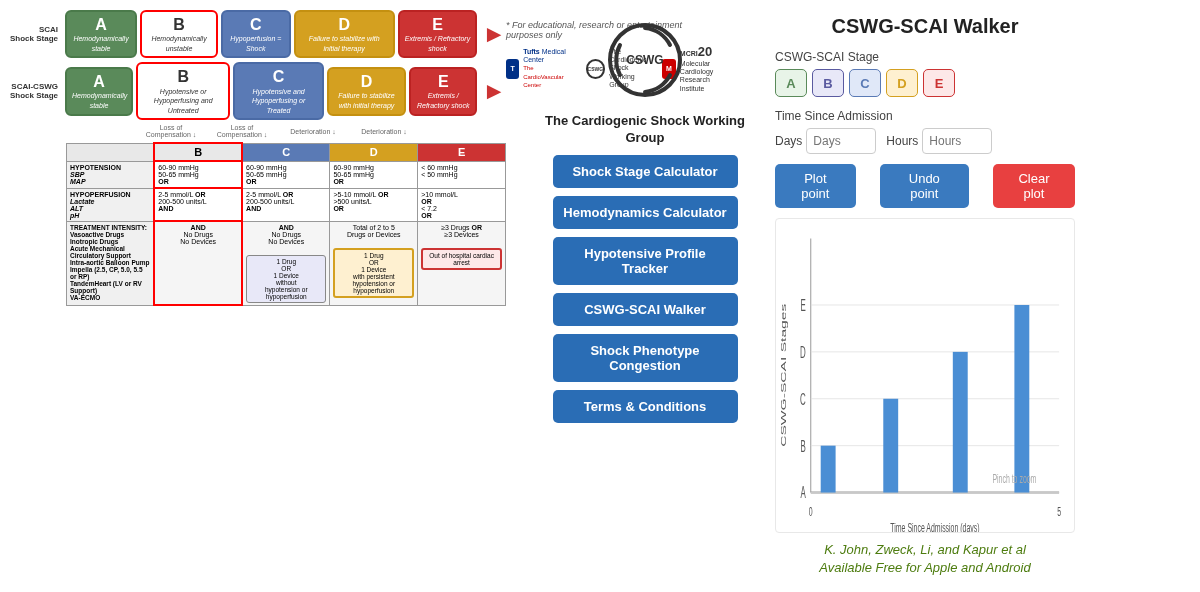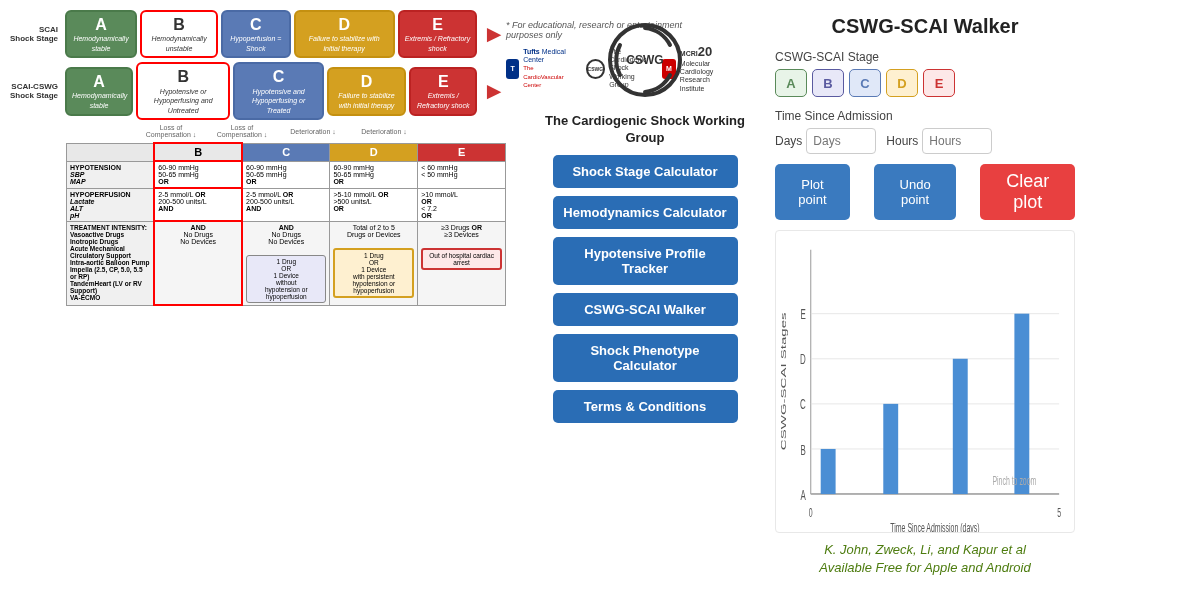--- a/index.html
+++ b/index.html
@@ -255,21 +255,21 @@
       padding: 7px 14px;
       font-size: 13px;
       cursor: pointer;
     }
     .btn-clear {
       background: #e84040;
       color: white;
       border: none;
       border-radius: 5px;
       padding: 7px 14px;
-      font-size: 18px;
+      font-size: 13px;
       cursor: pointer;
     }
 
     
     .chart-container {
       flex: 1;
       position: relative;
       background: white;
       border: 1px solid #e8e8e8;
       border-radius: 4px;
@@ -442,21 +442,21 @@
       <path d="M 15 55 A 32 32 0 0 1 15 25" fill="none" stroke="#333" stroke-width="4" stroke-linecap="round"></path>
     </svg>
   </div>
 
   <div class="org-name">The Cardiogenic Shock Working Group</div>
 
   <button class="nav-button">Shock Stage Calculator</button>
   <button class="nav-button">Hemodynamics Calculator</button>
   <button class="nav-button">Hypotensive Profile Tracker</button>
   <button class="nav-button">CSWG-SCAI Walker</button>
-  <button class="nav-button">Shock Phenotype Calculator</button>
+  <button class="nav-button">Shock Phenotype Congestion</button>
   <button class="nav-button">Terms &amp; Conditions</button>
 </div>
 
 <div class="right-panel">
   <div class="app-title">CSWG-SCAI Walker</div>
 
   <div class="section-label">CSWG-SCAI Stage</div>
 
   <div class="stage-selector">
     <button class="stage-btn active-a">A</button>

